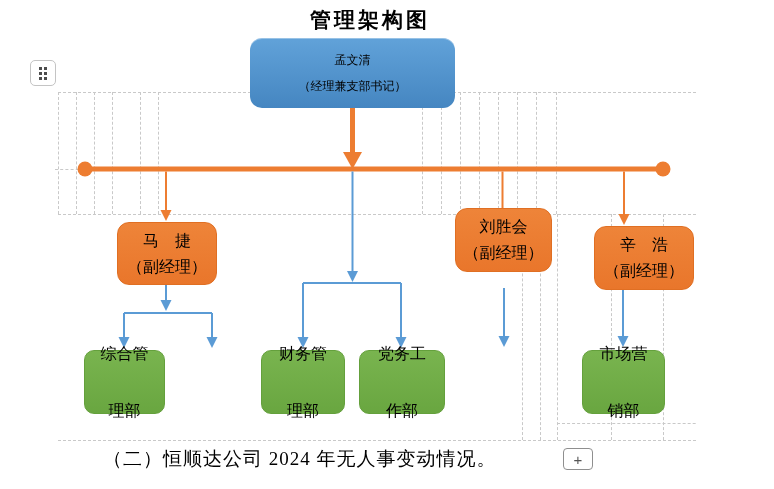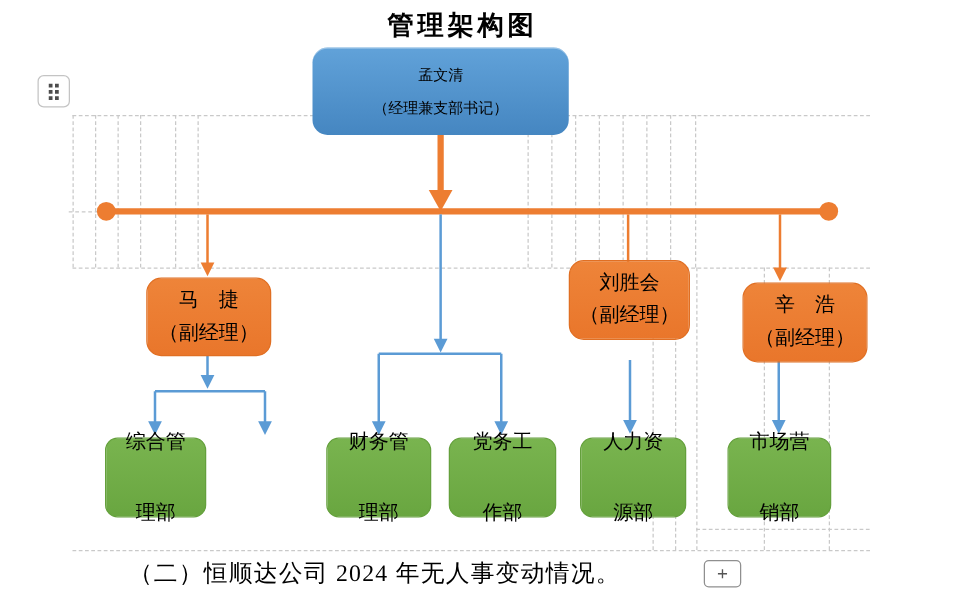--- a/index.html
+++ b/index.html
@@ -165,24 +165,20 @@
     <div>理部</div>
   </div>
   <div class="node node-dept" style="left:261px;top:350px;width:82px;height:62px;">
     <div>财务管</div>
     <div>理部</div>
   </div>
   <div class="node node-dept" style="left:359px;top:350px;width:84px;height:62px;">
     <div>党务工</div>
     <div>作部</div>
   </div>
-  <div class="node node-dept" style="left:464px;top:350px;width:83px;height:62px;">
-    <div>人力资</div>
-    <div>源部</div>
-  </div>
   <div class="node node-dept" style="left:582px;top:350px;width:81px;height:62px;">
     <div>市场营</div>
     <div>销部</div>
   </div>
 
   <div class="doc-paragraph">（二）恒顺达公司 2024 年无人事变动情况。</div>
 
   <div class="plus-button">
     <span>+</span>
   </div>

